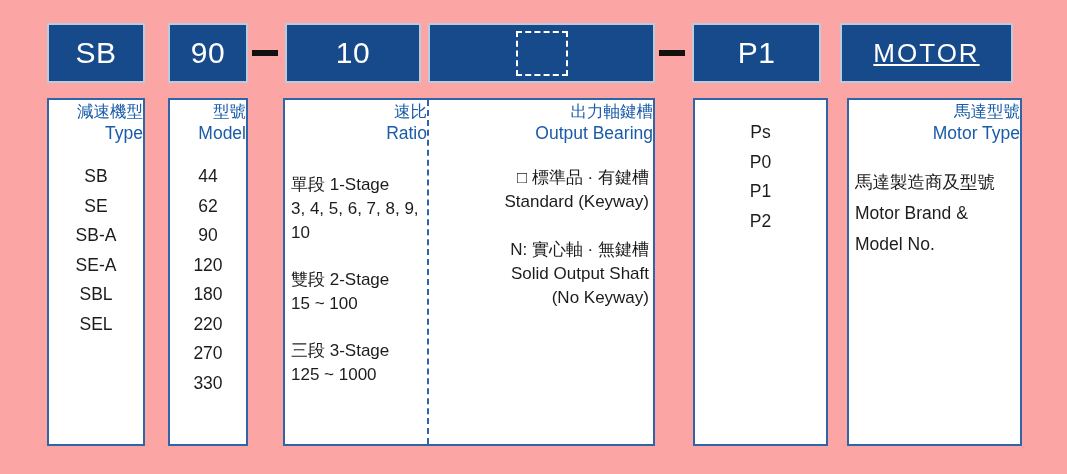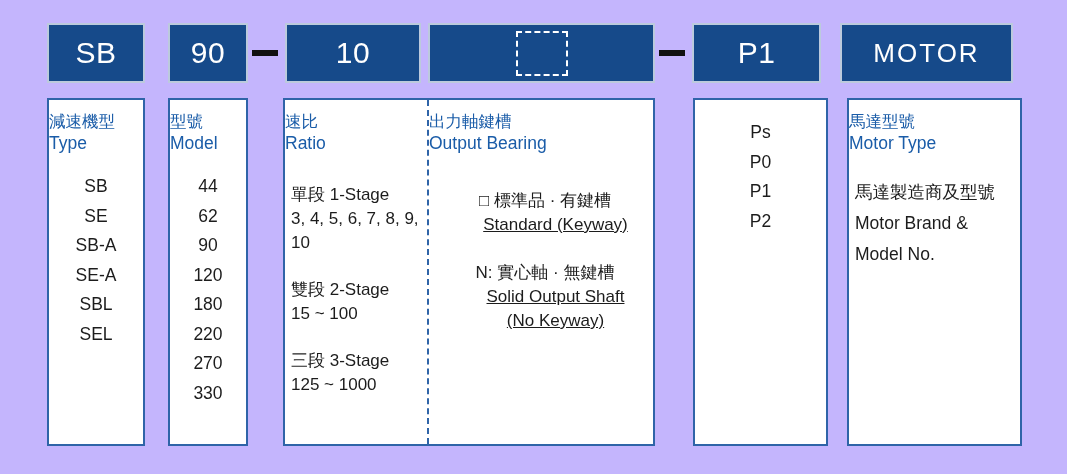--- a/index.html
+++ b/index.html
@@ -5,21 +5,21 @@
   * { margin: 0; padding: 0; box-sizing: border-box; }
   html, body { background: #ffffff; }
   body {
     font-family: "Liberation Sans", "DejaVu Sans", sans-serif;
     color: #1c1c1c;
   }
   .stage {
     position: relative;
     width: 1067px;
     height: 474px;
-    background: #c4b5fd;
+    background: #fca5a5;
     overflow: hidden;
   }
 
   
   .codebox {
     position: absolute;
     top: 23px;
     height: 60px;
     background: #164a8a;
     border: 2px solid #bccadd;
@@ -46,23 +46,22 @@
 
   
   .col {
     position: absolute;
     top: 98px;
     height: 348px;
     background: #ffffff;
     border: 2px solid #2f64a8;
   }
   .col-header {
-    text-align: left;
+    text-align: right;
     color: #1a5ca8;
-    padding-top: 10px;
     line-height: 22px;
   }
   .col-header .zh { font-size: 16.5px; display: block; }
   .col-header .en { font-size: 17.5px; display: block; }
 
   .items {
     text-align: center;
     font-size: 17.5px;
     line-height: 29.5px;
     margin-top: 18px;
@@ -77,28 +76,28 @@
   .ratio-content {
     margin-top: 29px;
     padding: 0 4px 0 6px;
     font-size: 17px;
     line-height: 24px;
     text-align: left;
   }
   .ratio-group { margin-bottom: 23px; }
 
   .bearing-content {
-    margin-top: 35px;
+    margin-top: 22px;
     padding: 0 4px 0 12px;
     font-size: 17px;
     line-height: 24px;
-    text-align: center;
+    text-align: right;
   }
   .bearing-option { margin-bottom: 24px; }
-  .bearing-option .en-line { padding-left: 21px; text-decoration: underline; }
+  .bearing-option .en-line { padding-left: 21px; }
   .marker { color: #222; }
 
   .motor-content {
     margin-top: 23px;
     padding: 0 16px 0 6px;
     font-size: 17.5px;
     line-height: 31px;
     text-align: left;
   }
 </style>
@@ -124,21 +123,21 @@
   <div class="codebox" style="left:428px; width:227px;">
     <div class="blank-placeholder"></div>
   </div>
 
   <div class="dash" style="left:659px;" aria-label="–"></div>
 
   <div class="codebox" style="left:692px; width:129px;">
     <span>P1</span>
   </div>
 
-  <div class="codebox motor" style="left:840px; width:173px;">
+  <div class="codebox motor" style="left:840px; width:173px;text-decoration:underline;">
     <span>MOTOR</span>
   </div>
 
   <div class="col" style="left:47px; width:98px;">
     <div class="col-header">
       <span class="zh">減速機型</span>
       <span class="en">Type</span>
     </div>
     <div class="items">
       <div>SB</div>

